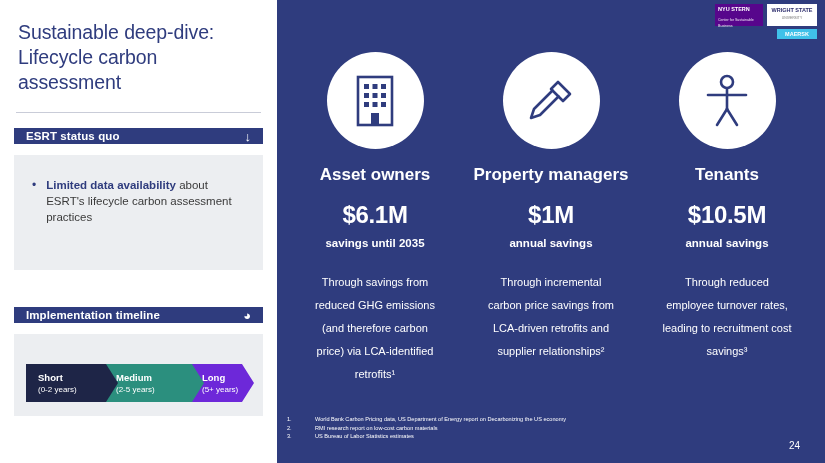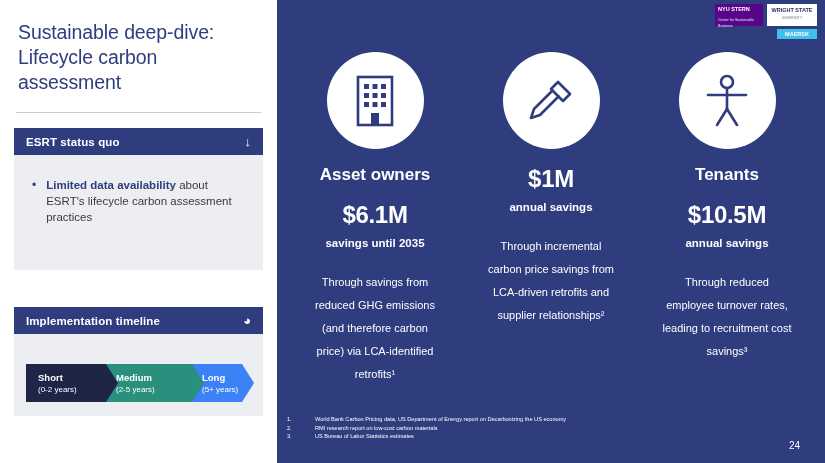--- a/index.html
+++ b/index.html
@@ -45,21 +45,21 @@
     top: 112px;
     width: 245px;
     height: 1px;
     background: #c9ccd8;
   }
 
   .band {
     position: absolute;
     left: 14px;
     width: 249px;
-    height: 27px;
+    height: 16px;
     background: #2f3c7e;
     color: #ffffff;
     display: flex;
     align-items: center;
     justify-content: space-between;
     padding: 0 12px 0 12px;
     box-sizing: border-box;
   }
   .band-label {
     font-size: 11.5px;
@@ -150,21 +150,21 @@
   .chev-2 {
     left: 78px;
     width: 100px;
     background: #2b8f7e;
     clip-path: polygon(0 0, 88px 0, 100px 19px, 88px 38px, 0 38px, 12px 19px);
     z-index: 2;
   }
   .chev-3 {
     left: 164px;
     width: 100px;
-    background: #3b82f6;
+    background: #6d28d9;
     clip-path: polygon(0 0, 52px 0, 64px 19px, 52px 38px, 0 38px, 12px 19px);
     z-index: 1;
   }
 
   
   .right-panel {
     position: absolute;
     left: 277px; top: 0;
     width: 548px;
     height: 463px;
@@ -379,20 +379,21 @@
 
       <div class="col">
         <div class="circle">
           <svg width="58" height="58" viewBox="0 0 58 58">
             <g fill="none" stroke="#2f3c7e" stroke-width="2.6" stroke-linecap="round" stroke-linejoin="round">
               <path d="M36 10 L48 22 L41 29 L29 17 Z"></path>
               <path d="M30.5 18.5 L12 37 L9 46 L18 43 L36.5 24.5"></path>
             </g>
           </svg>
         </div>
+        <div class="col-title">Property managers</div>
         <div class="col-value">$1M</div>
         <div class="col-valsub">annual savings</div>
         <div class="col-desc">Through incremental carbon price savings from LCA-driven retrofits and supplier relationships²</div>
       </div>
 
       <div class="col">
         <div class="circle">
           <svg width="52" height="60" viewBox="0 0 52 60">
             <g fill="none" stroke="#2f3c7e" stroke-width="2.6" stroke-linecap="round">
               <circle cx="26" cy="11" r="6"></circle>

